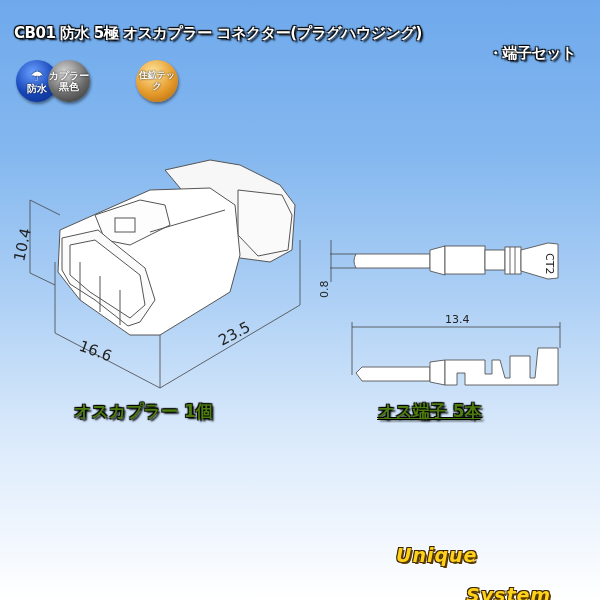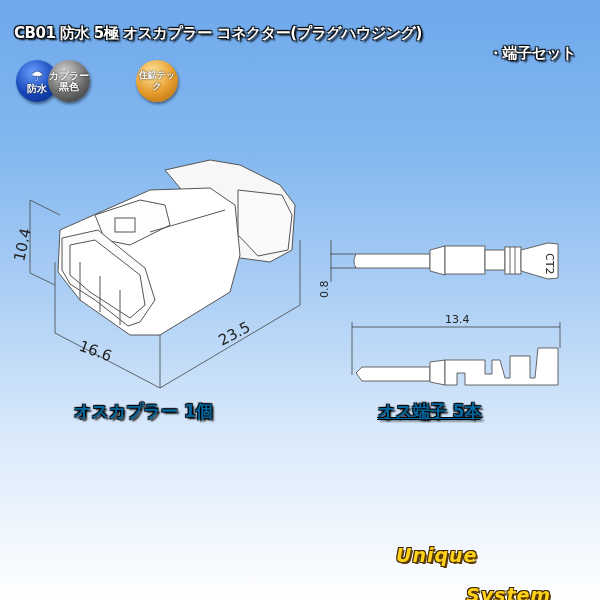--- a/index.html
+++ b/index.html
@@ -11,21 +11,21 @@
   .title1{left:14px;top:24px;}
   .title2{right:24px;top:44px;}
   .badge{position:absolute;width:42px;height:42px;border-radius:50%;top:60px;
     display:flex;flex-direction:column;align-items:center;justify-content:center;
     color:#fff;font-weight:bold;font-size:10px;line-height:11px;text-align:center;
     text-shadow:0 0 2px #000;box-shadow:1px 2px 3px rgba(0,0,0,.45);}
   .b1{left:16px;background:radial-gradient(circle at 40% 30%,#6aa0ff 0%,#1646b8 55%,#0a2a80 100%);}
   .b2{left:48px;background:radial-gradient(circle at 40% 30%,#d8d8d8 0%,#6c6c6c 55%,#2b2b2b 100%);font-family:Liberation Serif, serif;}
   .b3{left:116px;background:radial-gradient(circle at 40% 30%,#ffe6a0 0%,#e59a2a 55%,#a8620c 100%);font-size:9px;margin-left:20px;}
   .umbrella{font-size:14px;line-height:14px;}
-  .label{position:absolute;top:400px;color:#0369a1;font-weight:bold;font-size:17px;
+  .label{position:absolute;top:400px;color:#4d7c0f;font-weight:bold;font-size:17px;
     text-shadow:2px 2px 2px #000,-1px -1px 1px #000,1px -1px 1px #000,-1px 1px 1px #000;}
   .lbl1{left:74px;}
   .lbl2{left:378px;text-decoration:underline;}
   svg{position:absolute;left:0;top:0;}
   .logo{position:absolute;font-style:italic;font-weight:bold;font-family:"DejaVu Sans",sans-serif;
     color:#ffd21a;text-shadow:2px 2px 0 #5a3a00,-1px -1px 0 #3a2200,1px -1px 0 #3a2200,-1px 1px 0 #3a2200;
     font-size:19px;letter-spacing:1px;}
   .logo1{left:396px;top:544px;text-align:center;}
   .logo2{left:466px;top:584px;}
   .dim{font-family:"DejaVu Sans",sans-serif;font-size:15px;fill:#222;}

